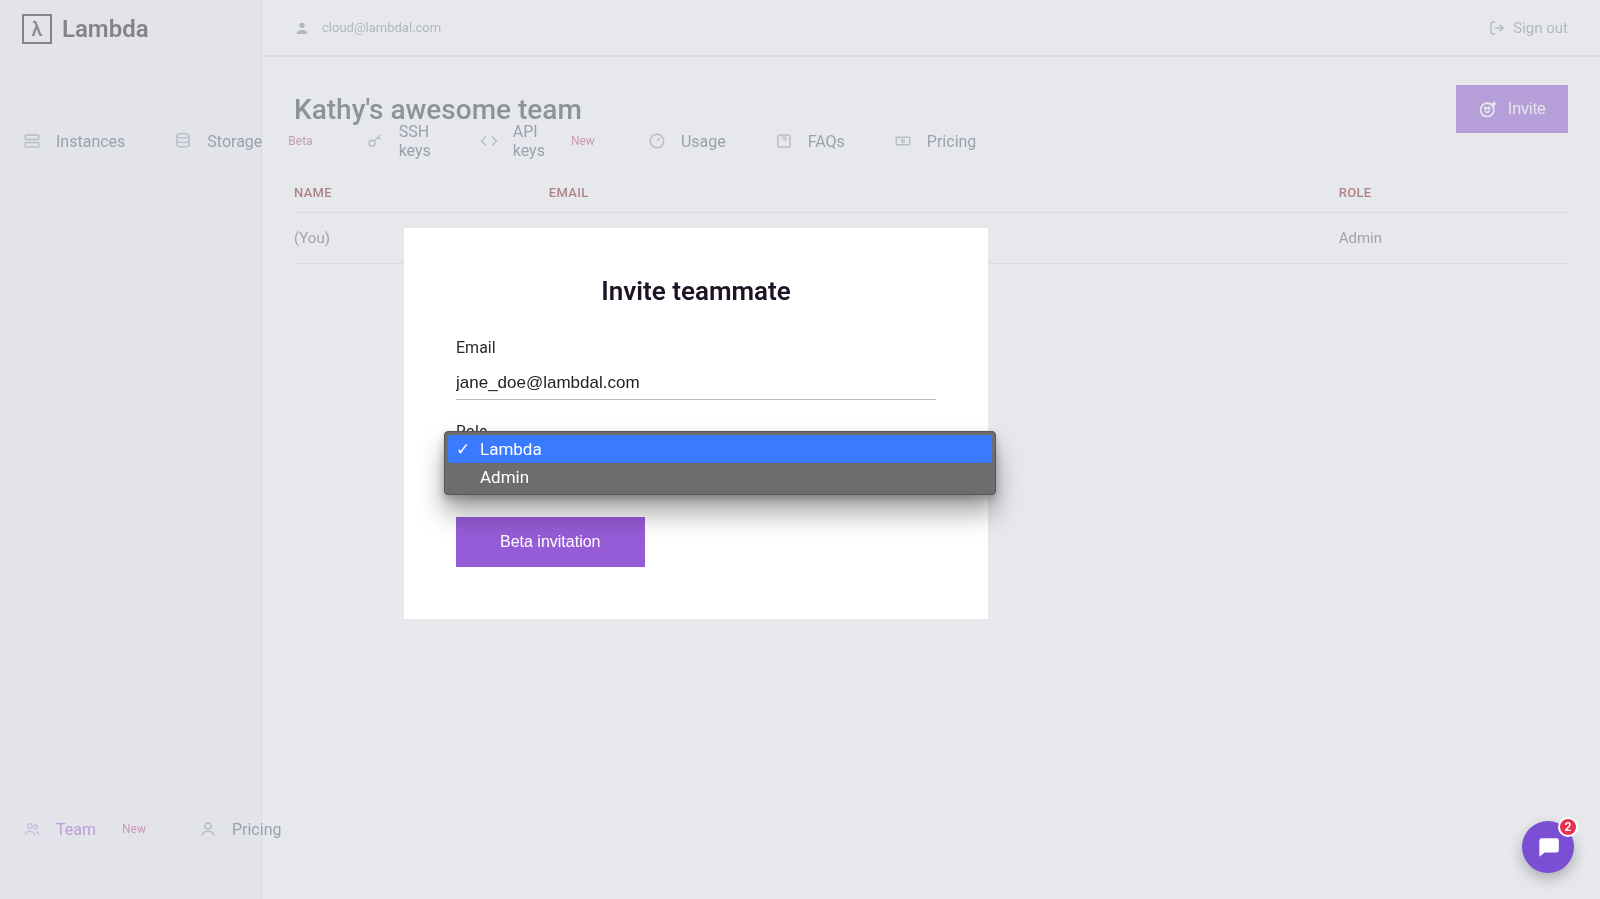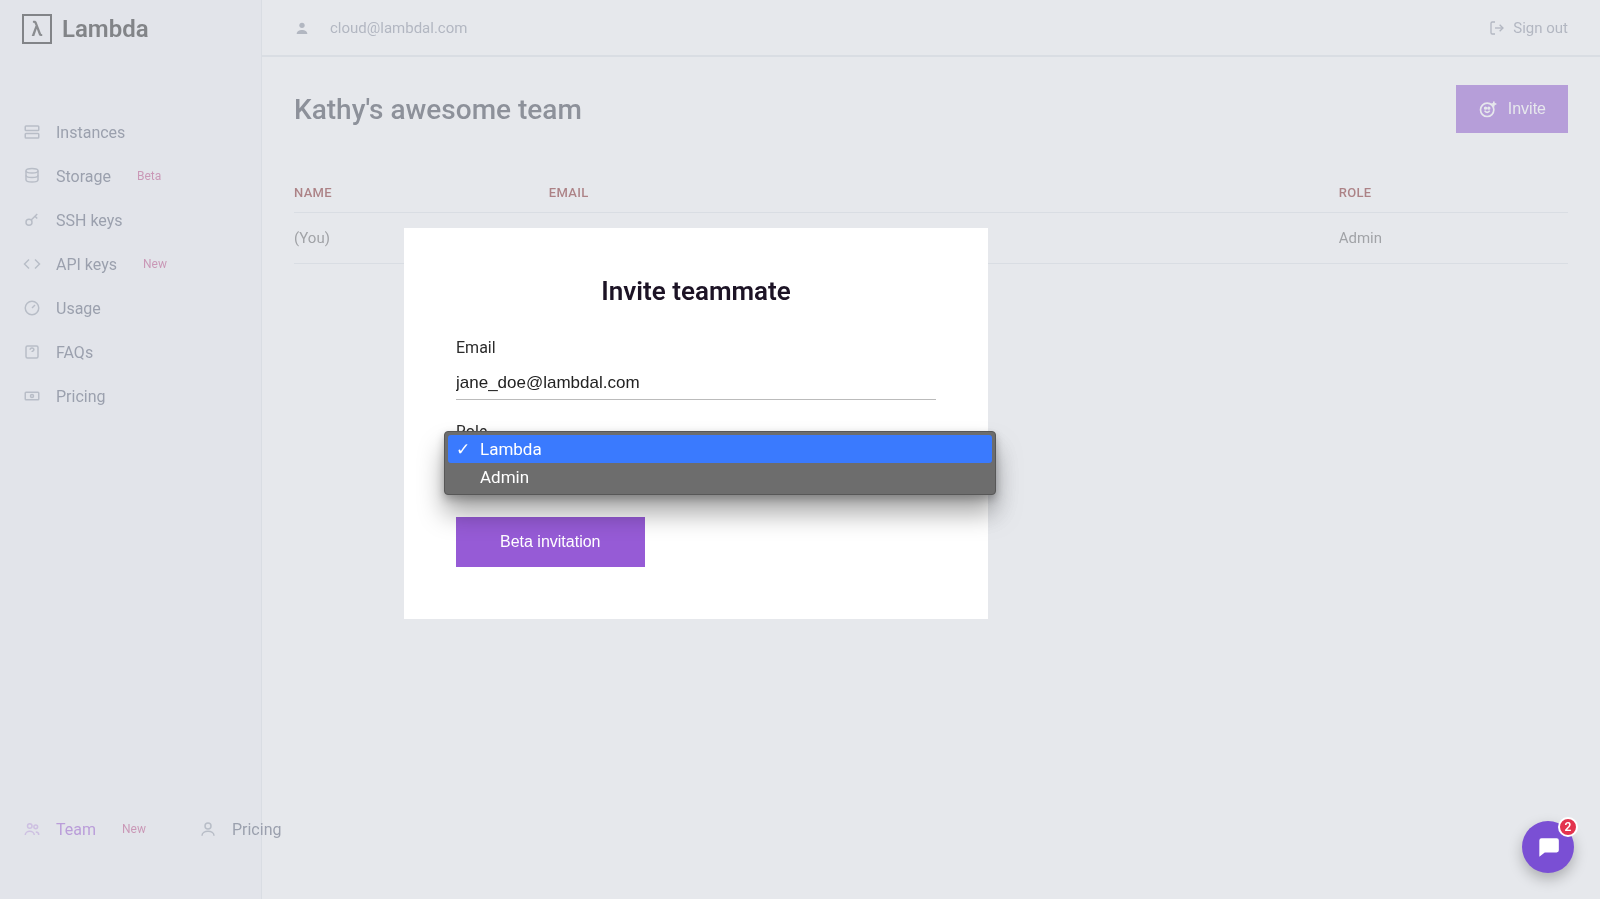--- a/index.html
+++ b/index.html
@@ -40,21 +40,21 @@
   .logo-mark {
     width: 30px; height: 30px;
     border: 2px solid #222;
     display:flex; align-items:center; justify-content:center;
     font-size: 20px; font-weight: 500;
   }
   .logo-text {
     font-size: 24px; font-weight: 600; color: #222;
   }
 
-  .nav { margin-top: 60px; display:flex; flex-direction:column; gap:4px; }
+  .nav { margin-top: 60px; display:flex; flex-direction:row; gap:4px; }
   .nav-item {
     display: flex; align-items: center;
     gap: 14px;
     padding: 10px 22px;
     color: #596075;
     font-size: 16px;
     cursor: pointer;
   }
   .nav-item .nav-icon {
     width: 20px; height: 20px;
@@ -80,21 +80,21 @@
   
   .main { flex: 1; display:flex; flex-direction:column; background:#f6f7fa; }
   .topbar {
     height: 56px;
     background: #fff;
     border-bottom: 1px solid #e3e6ea;
     display:flex; align-items:center; justify-content:space-between;
     padding: 0 32px;
     color:#888;
   }
-  .topbar .user { display:flex; align-items:center; gap:20px; color:#8d92a1; font-size:15px;}
+  .topbar .user { display:flex; align-items:center; gap:12px; color:#8d92a1; font-size:13px;}
   .topbar .signout { display:flex; align-items:center; gap:8px; color:#8d92a1; font-size:15px;}
   .page {
     background:#fff;
     margin: 0;
     flex:1;
     padding: 28px 32px;
     border-top: 1px solid #e3e6ea;
   }
   .page-header {
     display:flex; align-items:center; justify-content:space-between;

